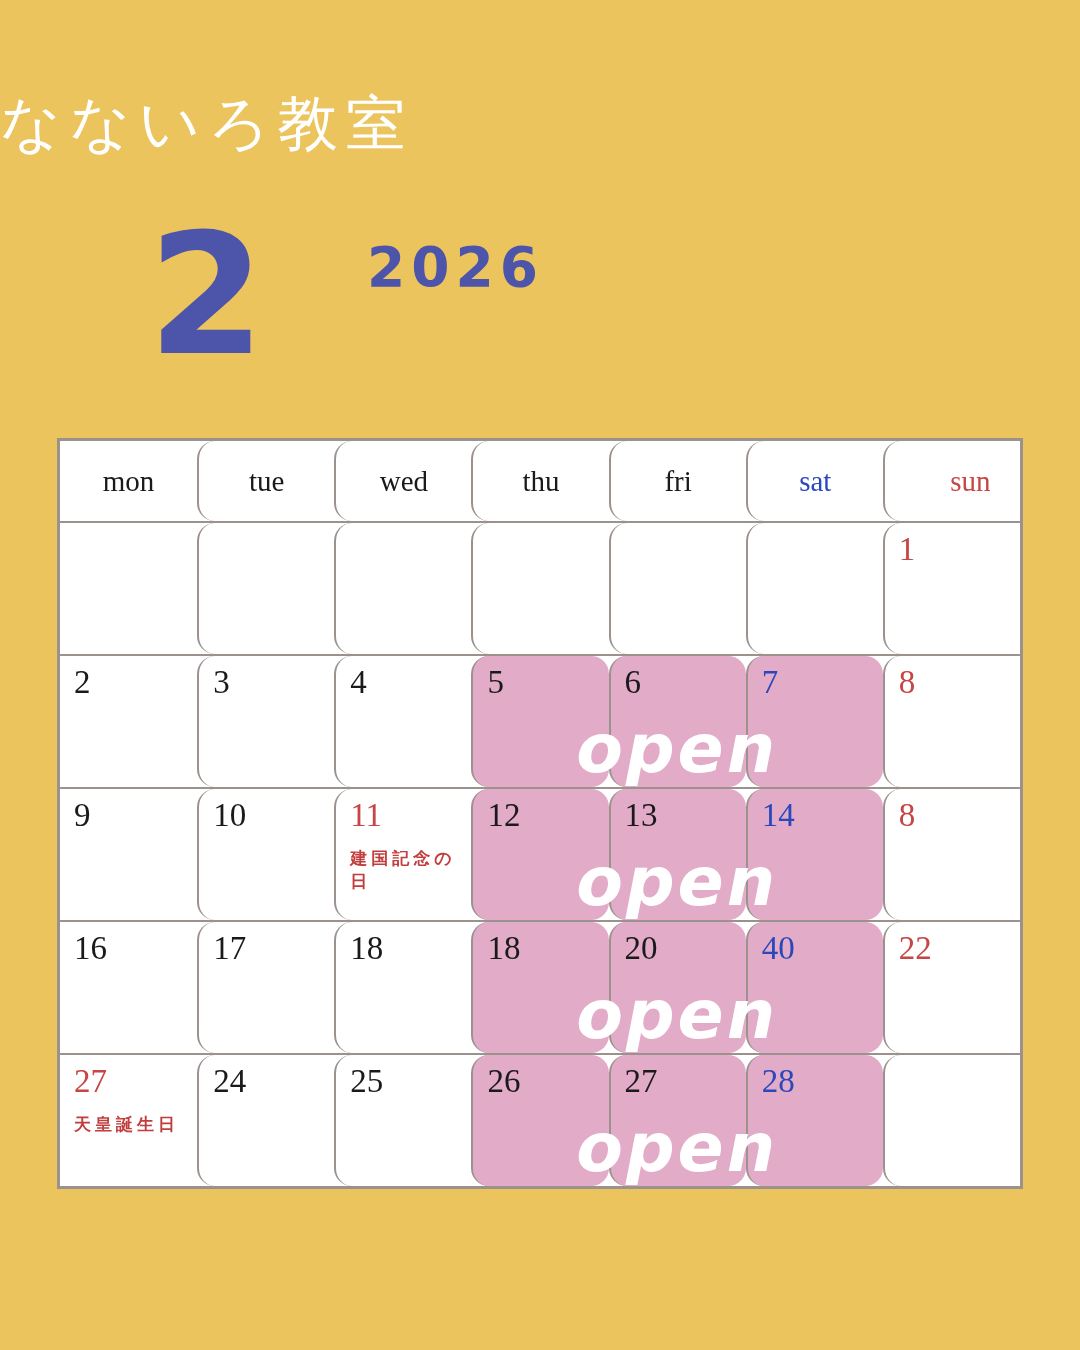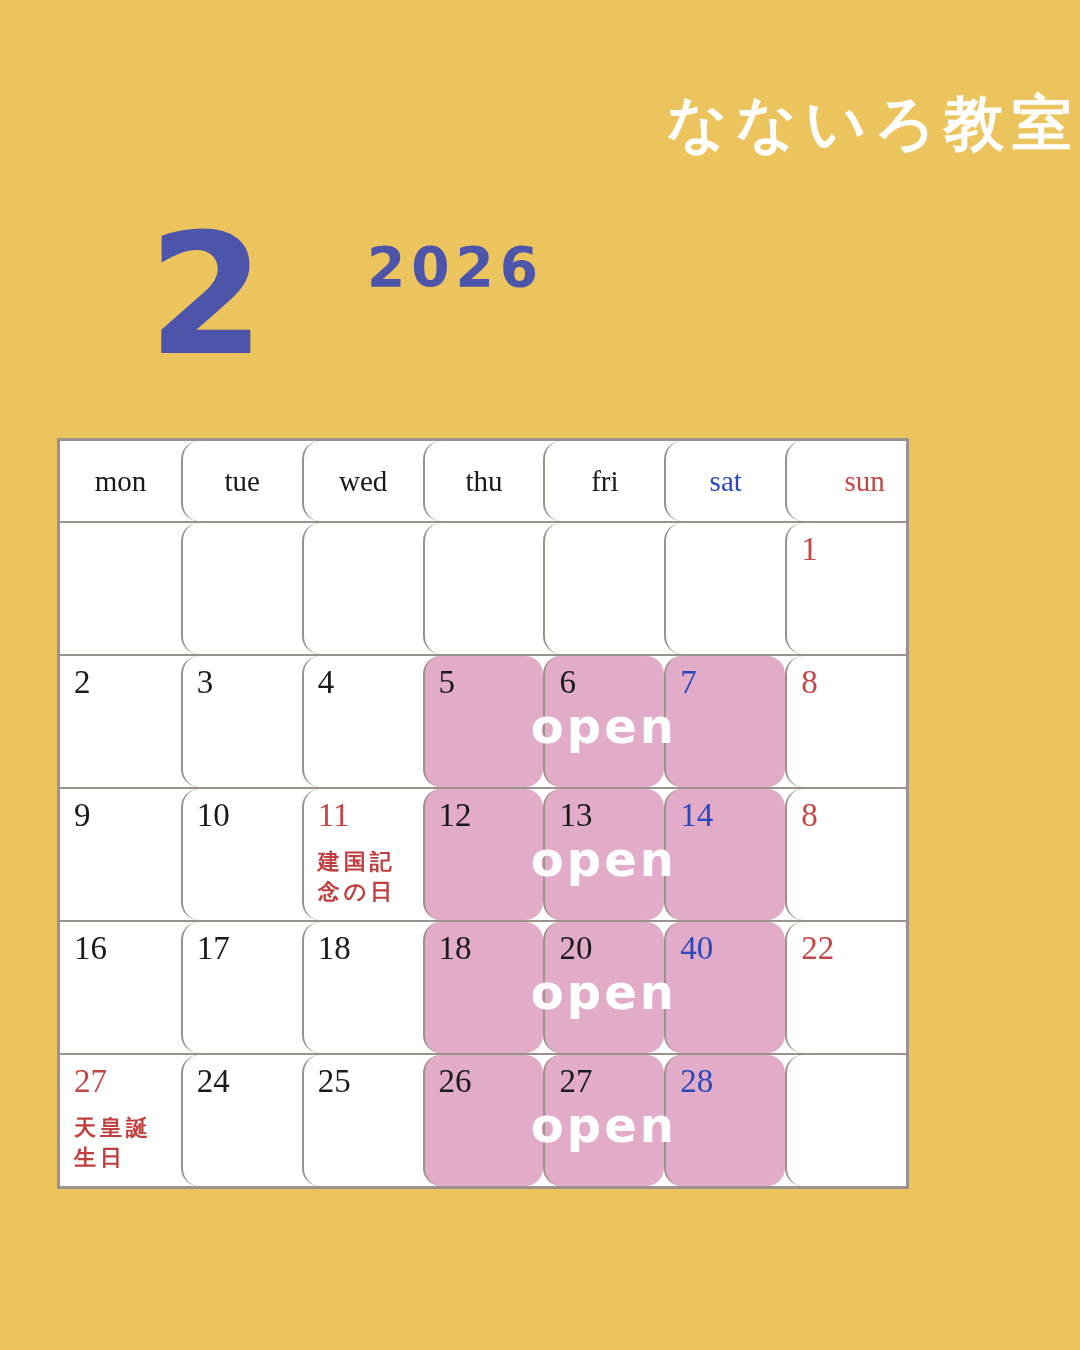--- a/index.html
+++ b/index.html
@@ -15,24 +15,24 @@
   html,body{width:1080px;height:1350px;}
   body{
     position:relative;
     background:var(--bg);
     font-family:"Liberation Serif", serif;
     overflow:hidden;
   }
   .page-title{
     position:absolute;
     top:84px; left:0; width:100%;
-    text-align:right;
+    text-align:left;
     color:#ffffff;
     font-family:"DejaVu Sans", sans-serif;
-    font-weight:700;
+    font-weight:400;
     font-size:60px;
     letter-spacing:8px;
   }
   .month-header{
     position:absolute;
     top:226px; left:148px;
     display:flex;
     align-items:flex-start;
     color:var(--accent);
     font-family:"DejaVu Sans", sans-serif;
@@ -54,21 +54,21 @@
   }
   .month-name{
     font-size:50px;
     letter-spacing:2px;
     line-height:1.0;
     margin-top:12px;
   }
   .calendar{
     position:absolute;
     left:57px; top:438px;
-    width:852px;
+    width:966px;
     background:#ffffff;
     border:3px solid var(--grid);
   }
   .row{
     display:grid;
     grid-template-columns:repeat(7,1fr);
   }
   .row + .row{ border-top:2px solid var(--grid); }
   .header-row{ height:80px; }
   .week-row{ height:133px; position:relative; }
@@ -90,32 +90,33 @@
     line-height:1.15;
     color:var(--ink);
     display:inline-block;
   }
   .daynum.blue{ color:var(--sat-blue); }
   .daynum.red{ color:var(--sun-red); }
   .holiday{
     margin-top:12px;
     font-family:"DejaVu Sans", sans-serif;
     font-weight:bold;
-    font-size:22px;
+    font-size:17px;
     letter-spacing:4px;
     color:#c13e3e;
   }
   .open-label{
     position:absolute;
     left:64.286%;               
-    top:44px;
+    top:56px;
     transform:translateX(-50%);
     font-family:"DejaVu Sans", sans-serif;
+    font-style:italic;
     font-weight:bold;
-    font-size:48px;
+    font-size:68px;
     line-height:1.1;
     color:#ffffff;
     letter-spacing:3px;
     z-index:2;
     pointer-events:none;
     white-space:nowrap;
   }
 </style>
 </head>
 <body>

